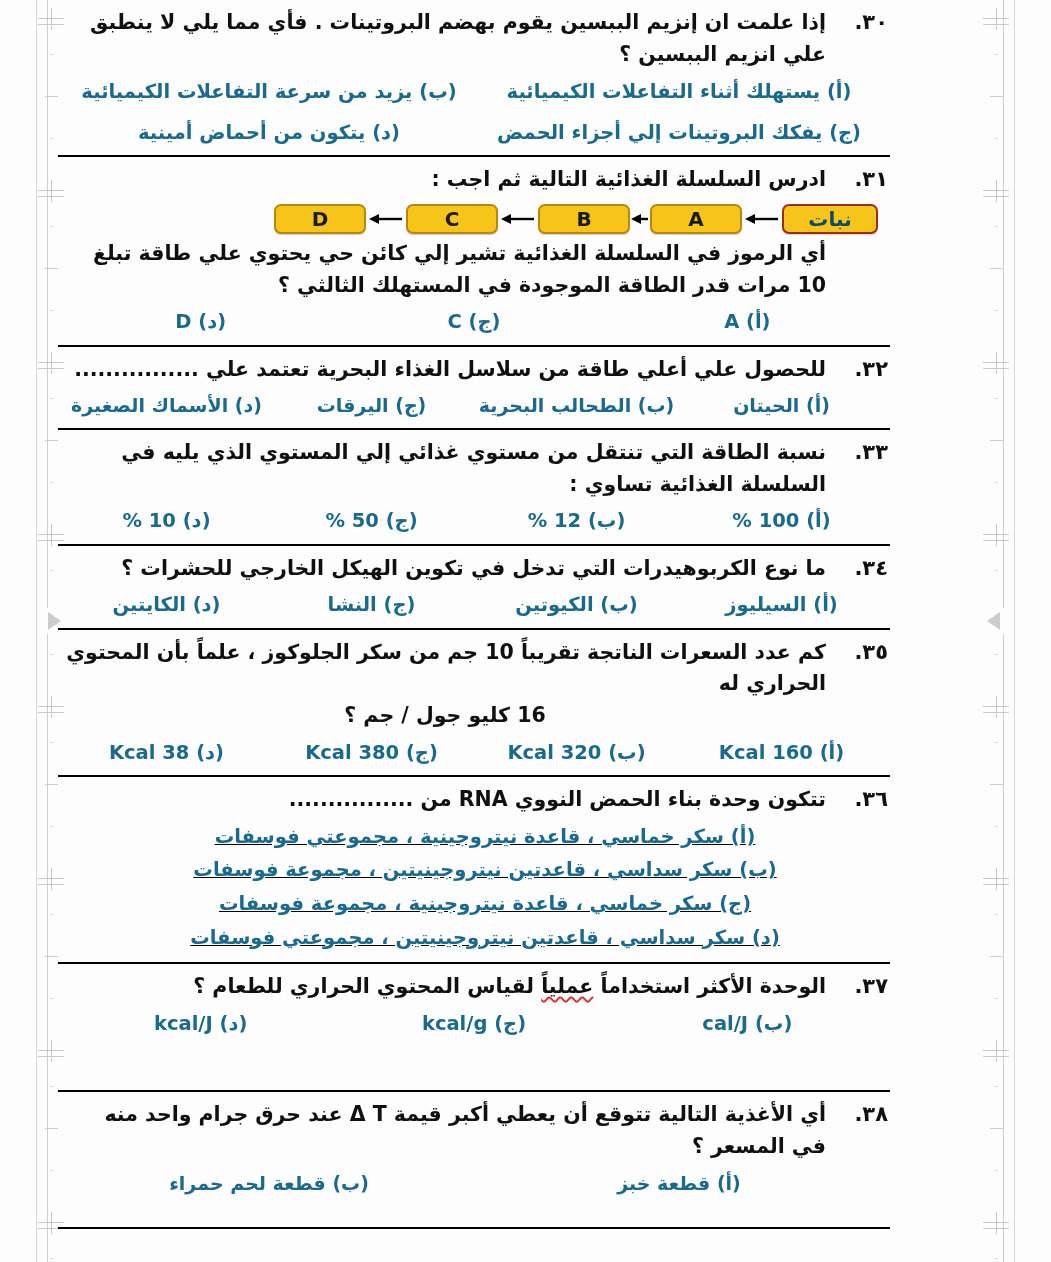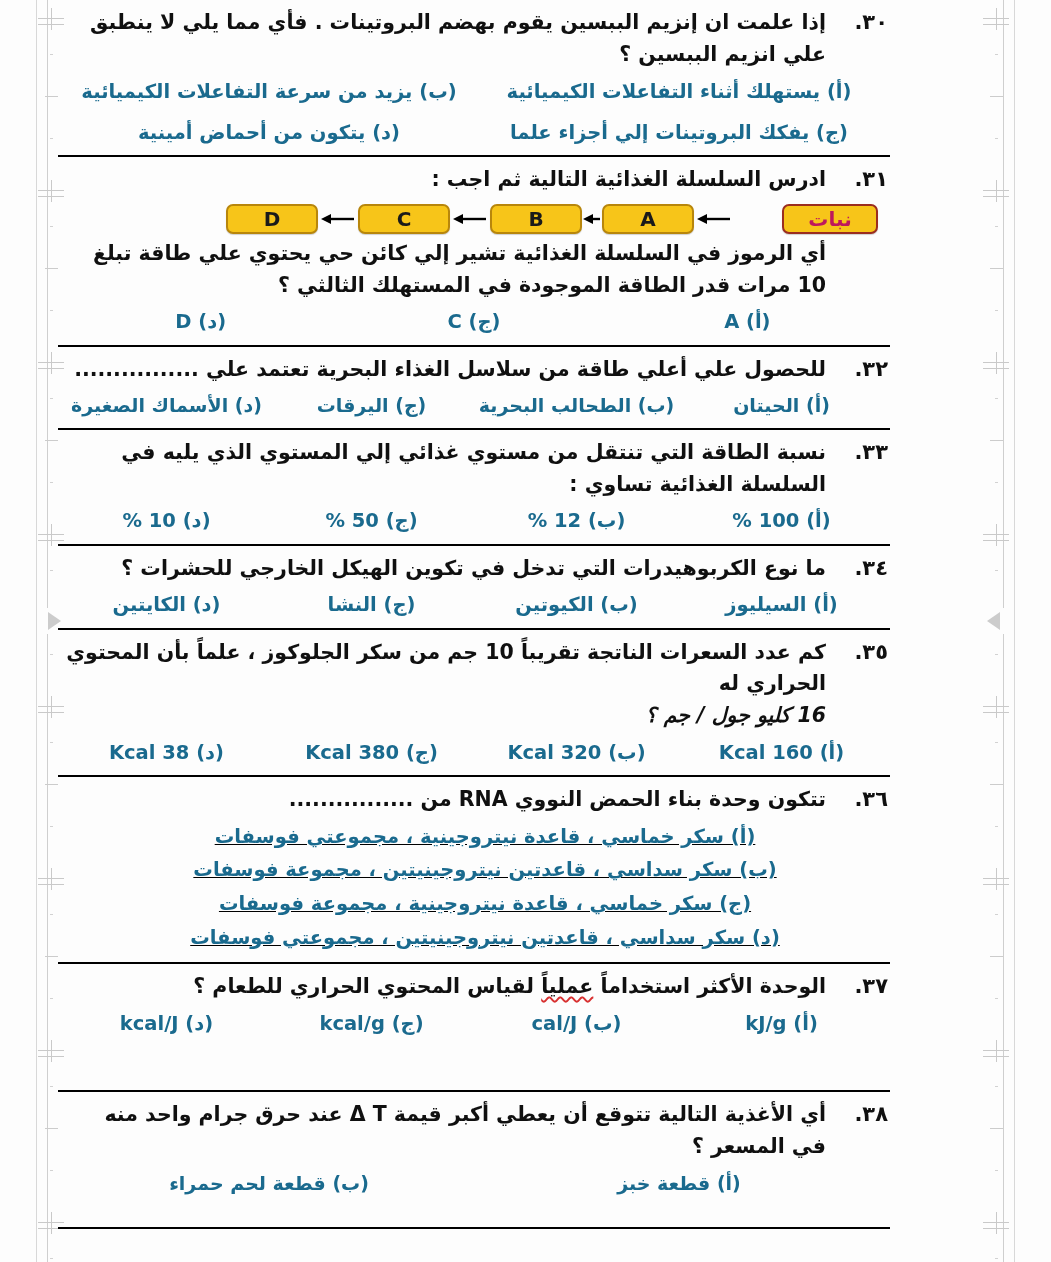--- a/index.html
+++ b/index.html
@@ -109,22 +109,21 @@
     flex: 1 1 auto;
     font-size: 20.5px;
     font-weight: bold;
     color: #101010;
     line-height: 1.55;
     text-align: right;
     padding-left: 4px;
   }
   .qtext .second-line {
     display: block;
-    text-align: right;
-    font-style: italic;
+    text-align: center;
   }
   .spell {
     text-decoration: underline wavy #d83030;
     text-decoration-skip-ink: none;
     text-underline-offset: 3px;
   }
 
   
   .opts {
     display: flex;
@@ -185,22 +184,21 @@
     justify-content: center;
     font-size: 20px;
     font-weight: bold;
     color: #1a1a1a;
     box-sizing: border-box;
     box-shadow: 0 1px 1px rgba(0,0,0,0.18);
   }
   .fc-box.plant {
     border-color: #9B2D1F;
     min-width: 96px;
-    color: #be185d;
-    margin-left: 48px;
+    color: #0c4a6e;
   }
   .fc-arrow {
     display: flex;
     align-items: center;
     justify-content: center;
     width: 40px;
     height: 30px;
     color: #000000;
     font-size: 23px;
     line-height: 1;
@@ -322,21 +320,21 @@
   <div class="question">
     <div class="qhead">
       <div class="qnum">٣٠.</div>
       <div class="qtext">إذا علمت ان إنزيم الببسين يقوم بهضم البروتينات . فأي مما يلي لا ينطبق علي انزيم الببسين ؟</div>
     </div>
     <div class="opts">
       <div class="opt">(أ) يستهلك أثناء التفاعلات الكيميائية</div>
       <div class="opt">(ب) يزيد من سرعة التفاعلات الكيميائية</div>
     </div>
     <div class="opts">
-      <div class="opt">(ج) يفكك البروتينات إلي أجزاء علما</div>
+      <div class="opt">(ج) يفكك البروتينات إلي أجزاء الحمض</div>
       <div class="opt">(د) يتكون من أحماض أمينية</div>
     </div>
   </div>
 
   <hr class="sep">
 
   <div class="question">
     <div class="qhead">
       <div class="qnum">٣١.</div>
       <div class="qtext">ادرس السلسلة الغذائية التالية ثم اجب :</div>
@@ -465,21 +463,20 @@
   </div>
 
   <hr class="sep">
 
   <div class="question">
     <div class="qhead">
       <div class="qnum">٣٧.</div>
       <div class="qtext"><span>الوحدة الأكثر استخداماً </span><span class="spell">عملياً</span><span> لقياس المحتوي الحراري للطعام ؟</span></div>
     </div>
     <div class="opts">
-      <div class="opt">(أ)     kJ/g</div>
       <div class="opt">(ب) cal/J</div>
       <div class="opt">(ج) kcal/g</div>
       <div class="opt">(د) kcal/J</div>
     </div>
   </div>
 
   <div style="height:44px;"></div>
 
   <hr class="sep">
 

